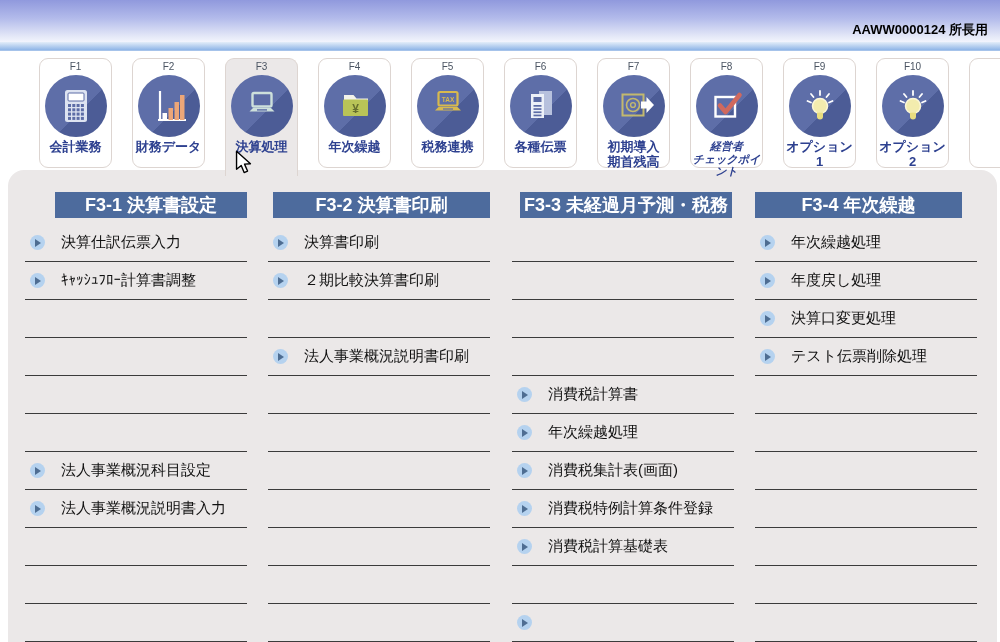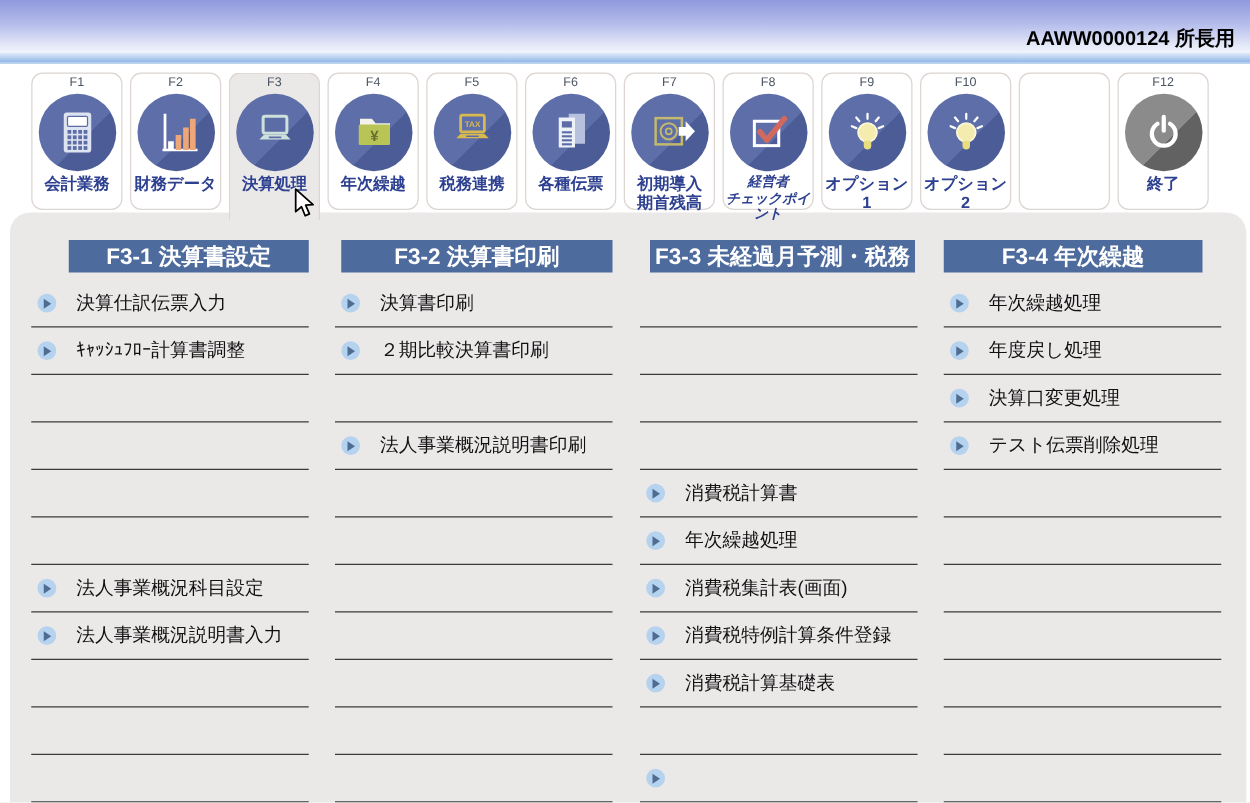--- a/index.html
+++ b/index.html
@@ -9,36 +9,36 @@
     background:#fff;
     font-family:"Liberation Sans","DejaVu Sans",sans-serif;
   }
   
   .topbar {
     position:absolute; top:0; left:0; width:1000px; height:42px;
     background:linear-gradient(180deg,#9099dd 0%,#b4bceb 45%,#e6eaf8 88%,#f2f4fd 100%);
   }
   .user-label {
     position:absolute; top:21px; right:12px;
-    font-size:16px; font-weight:600; color:#000;
+    font-size:13px; font-weight:600; color:#000;
   }
   .strip {
     position:absolute; top:42px; left:0; width:1000px; height:9px;
     background:linear-gradient(180deg,#e3edf9 0%,#8fb5e7 100%);
     border-bottom:1px solid #a6c3ea;
   }
   
   .toolbar {
     position:absolute; top:52px; left:0; width:1000px; height:118px; background:#fff;
   }
   .tb-row { display:flex; padding-left:25px; padding-top:6px; gap:6px; }
   .tb-btn {
     width:73px; height:110px; background:#fff;
     border:1px solid #ddd5d1; border-radius:9px;
-    position:relative; z-index:2; flex-shrink:0;
+    position:relative; z-index:2; flex-shrink:0;margin-left:14px;
   }
   .tb-btn.selected {
     background:#ebe8e8; height:118px; border-bottom:none;
     border-radius:9px 9px 0 0; z-index:3;
   }
   .fkey { text-align:center; font-size:10px; color:#4a5462; margin-top:2px; height:13px; }
   .circle {
     width:62px; height:62px; border-radius:50%; margin:1px auto 0;
     background:linear-gradient(315deg,#4c5c96 0%,#4c5c96 42%,#5e6ea8 42%);
     display:flex; align-items:center; justify-content:center;

